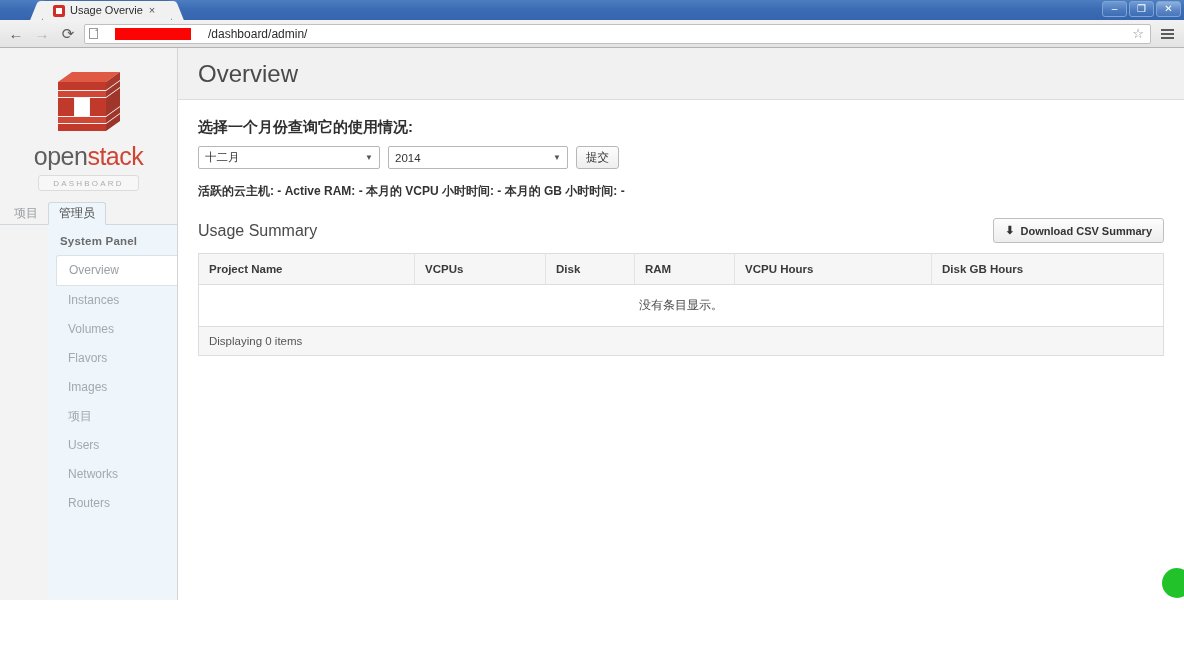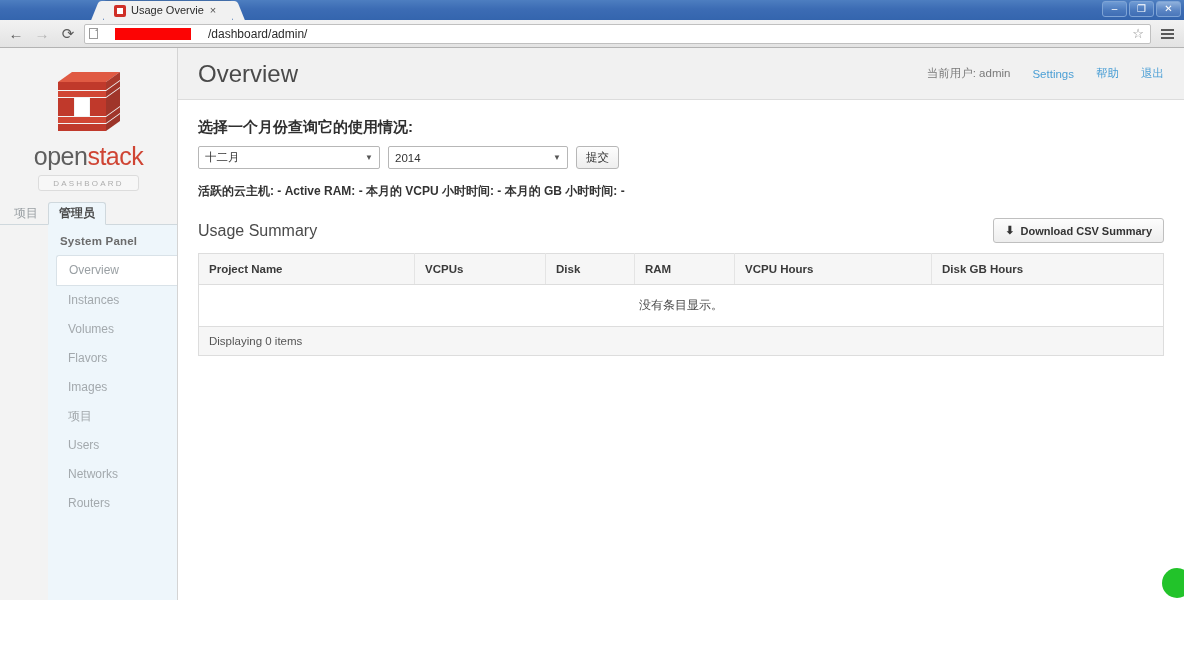--- a/index.html
+++ b/index.html
@@ -13,21 +13,21 @@
   
   .browser-chrome { width: 1184px; }
 
   .titlebar {
     height: 20px;
     background: linear-gradient(to bottom, #4d7ec0 0%, #3c6cb4 45%, #3465ae 100%);
     position: relative;
     display: flex;
     align-items: flex-end;
   }
-  .tabstrip { display: flex; align-items: flex-end; padding-left: 104px; height: 20px; }
+  .tabstrip { display: flex; align-items: flex-end; padding-left: 43px; height: 20px; }
   .tab {
     position: relative;
     height: 19px;
     background: #f1f1f1;
     border-top-left-radius: 3px;
     border-top-right-radius: 3px;
     display: flex;
     align-items: center;
     padding: 0 6px 0 10px;
     min-width: 128px;
@@ -206,21 +206,21 @@
     line-height: 1;
   }
   .side-tab.active {
     background: #eef6fb;
     color: #4a4a4a;
     border: 1px solid #cfd8dd;
     border-bottom: 1px solid #eef6fb;
     margin-bottom: -1px;
     border-top-left-radius: 3px;
     border-top-right-radius: 3px;
-    font-weight: bold;
+    font-weight: normal;
   }
   .nav-wrap { background: #eef6fb; flex: 1; padding-top: 10px; margin-left: 48px; }
   .nav-heading {
     font-size: 11.5px;
     font-weight: bold;
     color: #6b6b6b;
     padding: 0 0 8px 12px;
     letter-spacing: .2px;
   }
   .nav-item {
@@ -464,26 +464,20 @@
         <div class="nav-item">Users</div>
         <div class="nav-item">Networks</div>
         <div class="nav-item">Routers</div>
       </div>
     </div>
 
     <div class="content">
 
       <div class="page-head">
         <div class="page-title">Overview</div>
-        <div class="head-right">
-          <span class="current-user">当前用户: admin</span>
-          <a class="head-link">Settings</a>
-          <a class="head-link">帮助</a>
-          <a class="head-link">退出</a>
-        </div>
       </div>
 
       <div class="main-inner">
 
         <div class="form-label">选择一个月份查询它的使用情况:</div>
 
         <div class="form-row">
           <div class="select month">
             <span>十二月</span>
             <span class="caret">▼</span>

